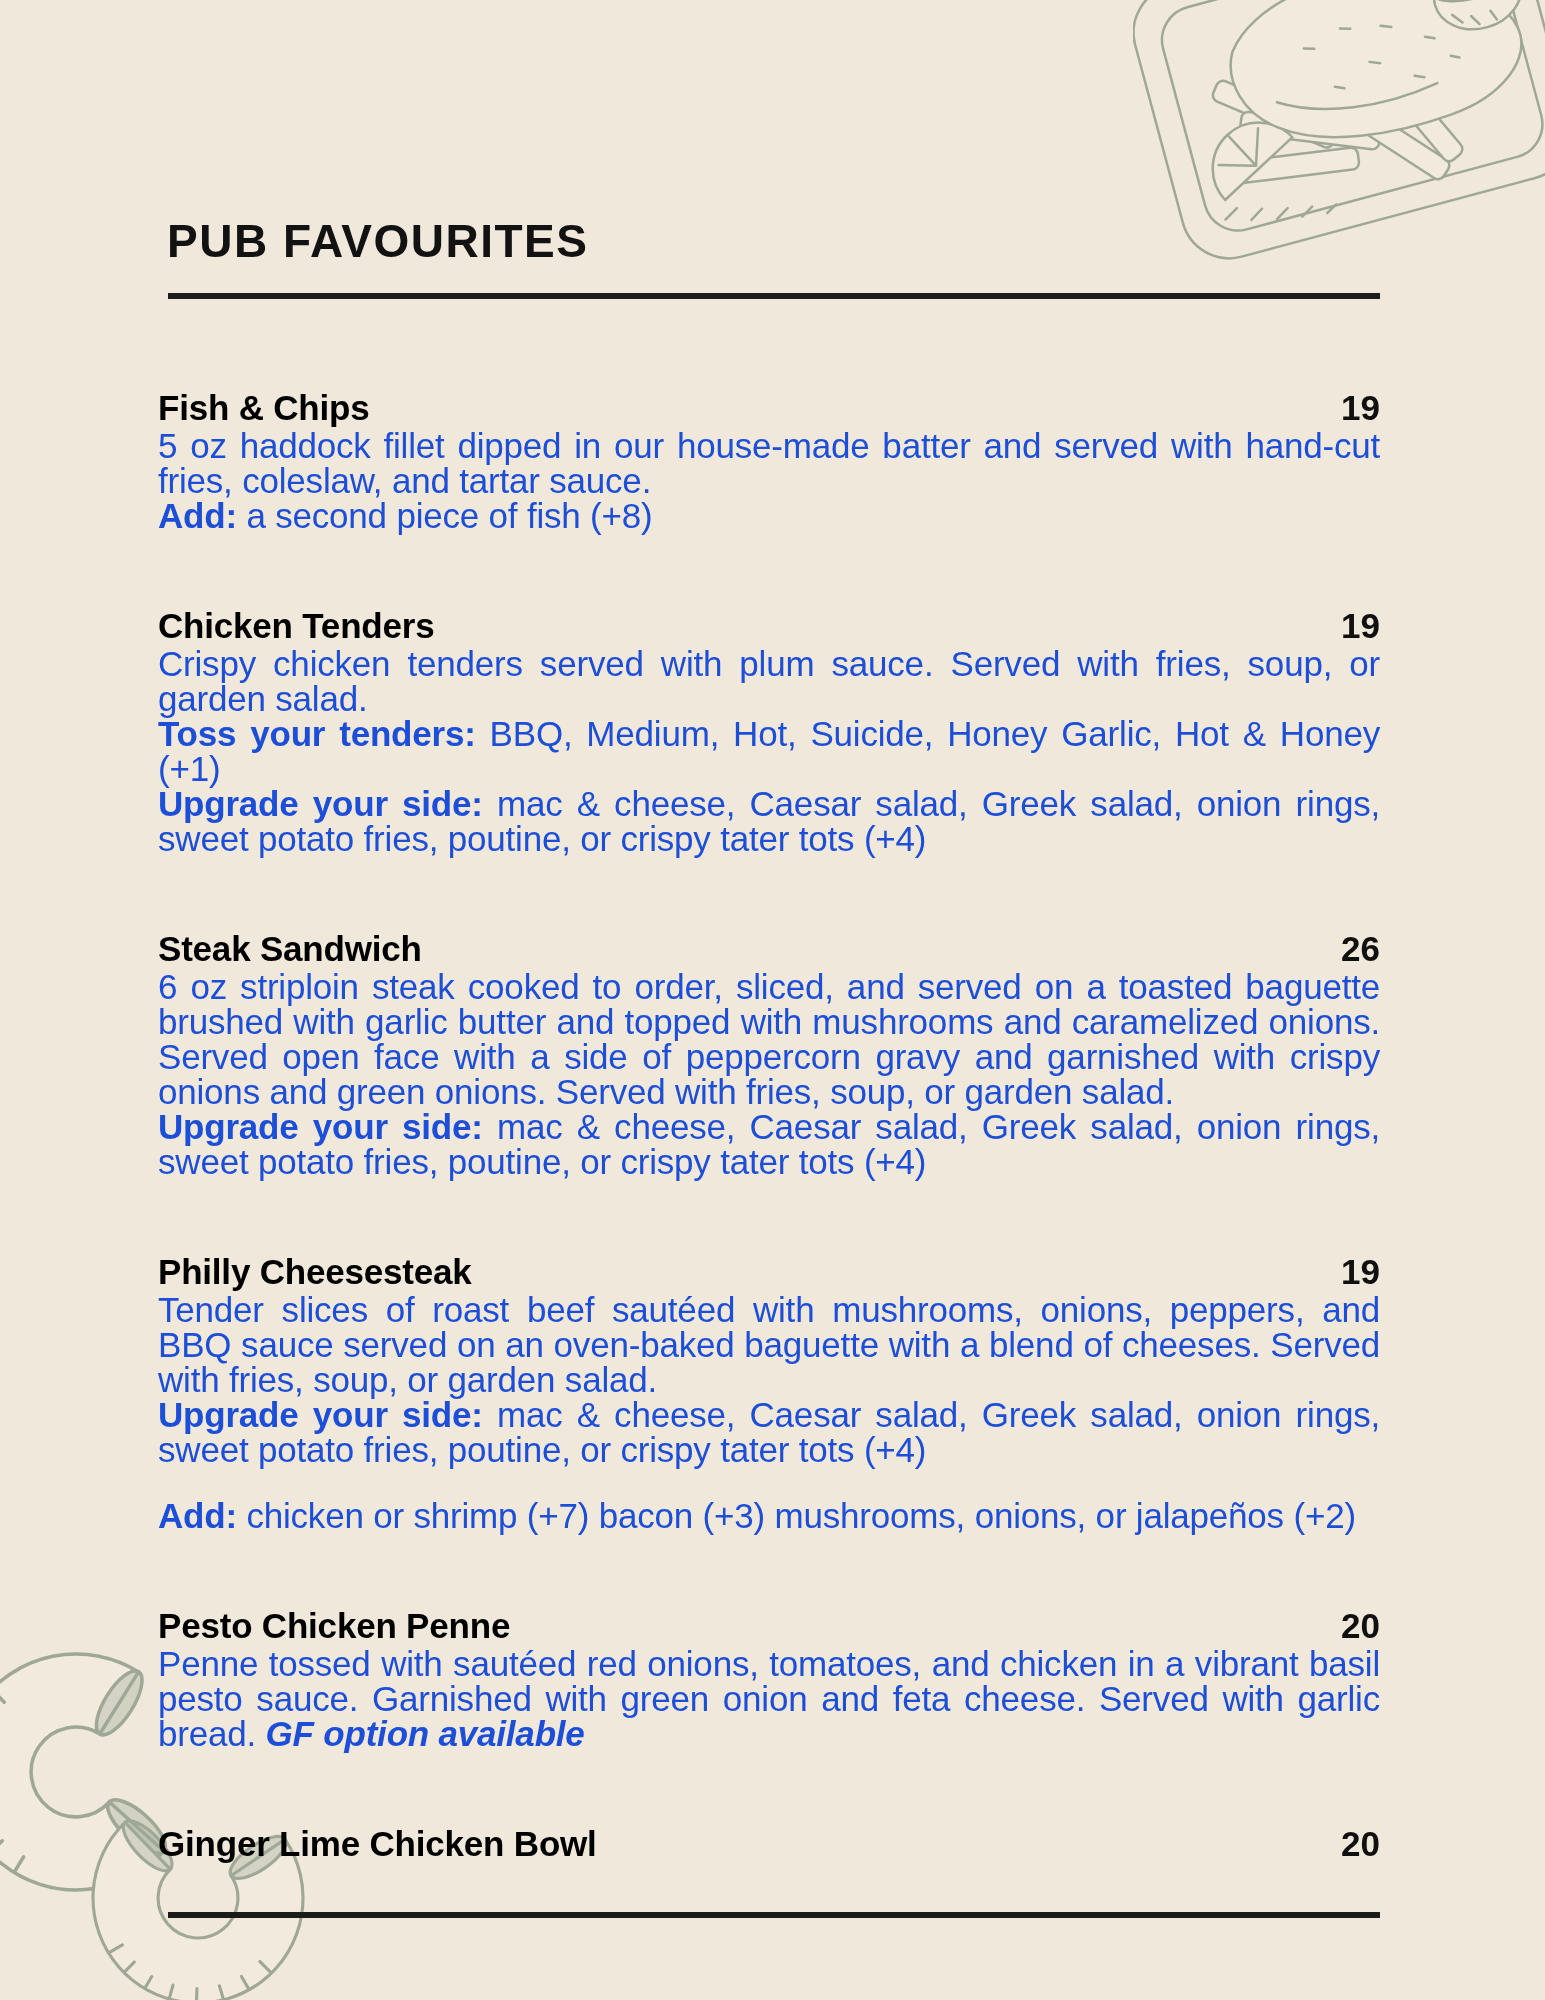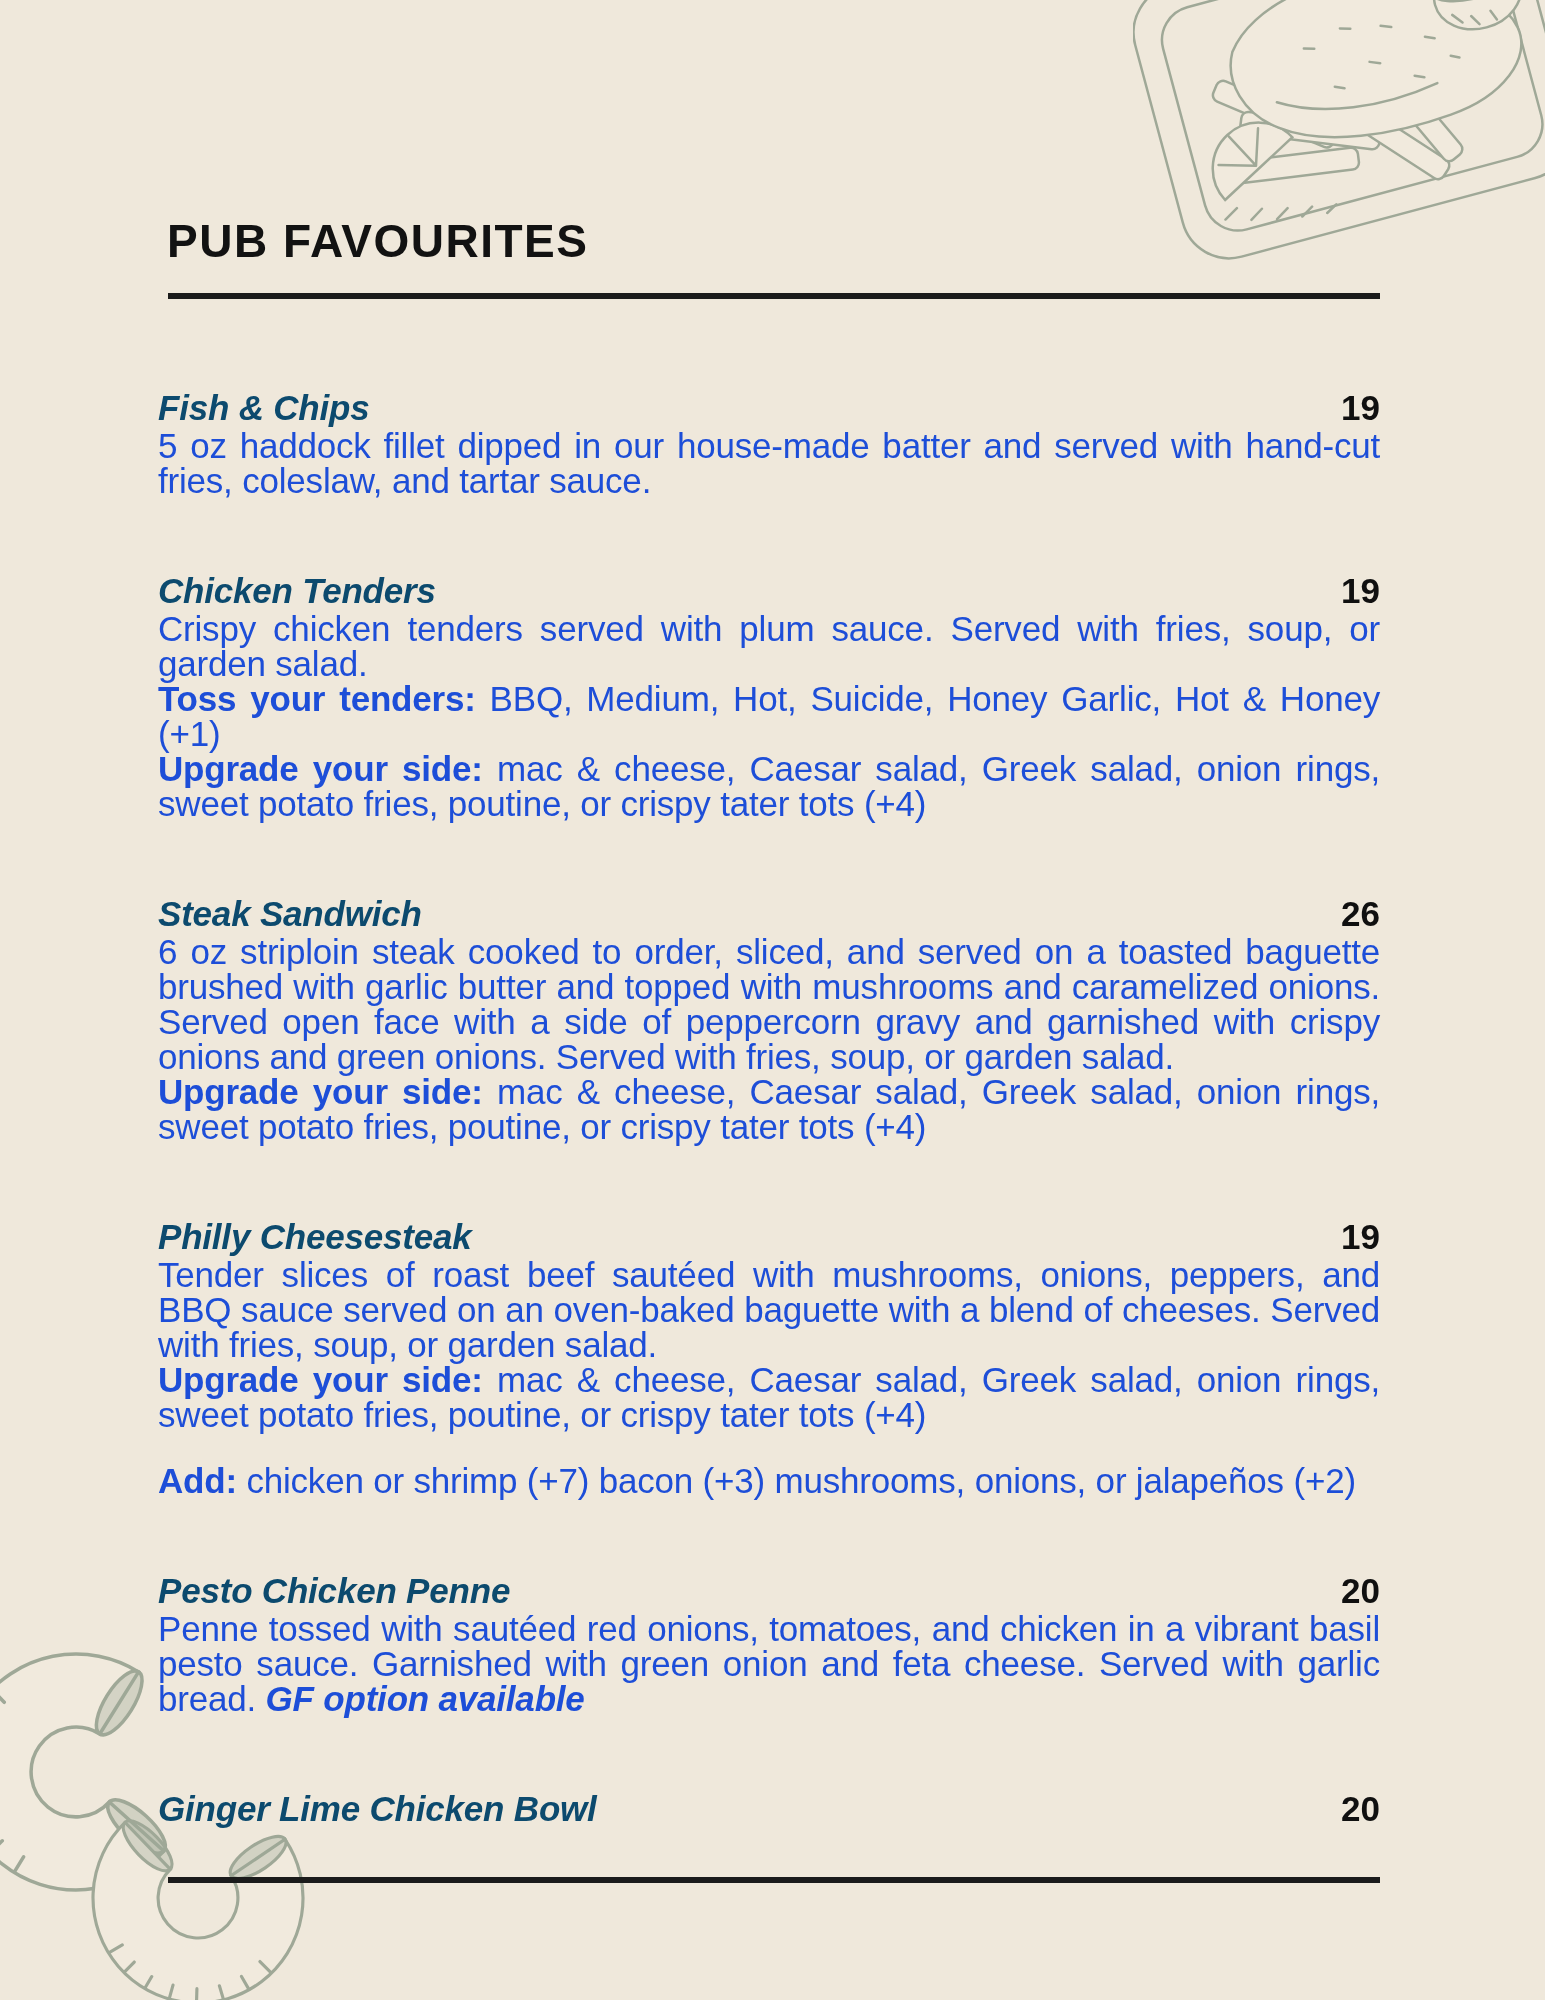--- a/index.html
+++ b/index.html
@@ -17,21 +17,21 @@
 
   .content{position:absolute;left:158px;top:218px;width:1222px;}
   .page-title{
     font-size:46px;font-weight:bold;line-height:1;
     letter-spacing:1.5px;color:#121212;margin:0 0 0 9px;
   }
   .rule{height:6px;background:#1b1b1b;margin:29px 0 0 10px;}
   .menu{margin-top:47px;}
   .item{margin-bottom:31px;}
   .item-head{display:flex;justify-content:space-between;align-items:baseline;line-height:40px;}
-  .item-name{font-size:35px;font-weight:bold;color:#0c4a6e;letter-spacing:-0.2px;font-style:italic;}
+  .item-name{font-size:35px;font-weight:bold;color:#000000;letter-spacing:-0.2px;}
   .item-price{font-size:35px;font-weight:bold;color:#101010;margin-top:42px;}
   .desc{
     margin:0;font-size:35px;line-height:35px;
     text-align:justify;letter-spacing:-0.2px;color:#1d4ed8;
   }
   .run-bold{font-weight:bold;}
   .run-bold-italic{font-weight:bold;font-style:italic;margin-top:44px;}
   .bottom-rule{height:6px;background:#1b1b1b;margin:48px 0 0 10px;}
 </style>
 </head>
@@ -85,20 +85,21 @@
     <div class="rule"></div>
 
     <div class="menu">
   <div class="item">
     <div class="item-head">
       <div class="item-name">Fish &amp; Chips</div>
       <div class="item-price">19</div>
     </div>
     <div>
             <p class="desc"><span class="run-regular">5 oz haddock fillet dipped in our house-made batter and served with hand-cut fries, coleslaw, and tartar sauce.</span></p>
+            <p class="desc"><span class="run-bold">Add:</span><span class="run-regular"> a second piece of fish (+8)</span></p>
           </div>
   </div>
 
   <div class="item">
     <div class="item-head">
       <div class="item-name">Chicken Tenders</div>
       <div class="item-price">19</div>
     </div>
     <div>
             <p class="desc"><span class="run-regular">Crispy chicken tenders served with plum sauce. Served with fries, soup, or garden salad.</span></p>

